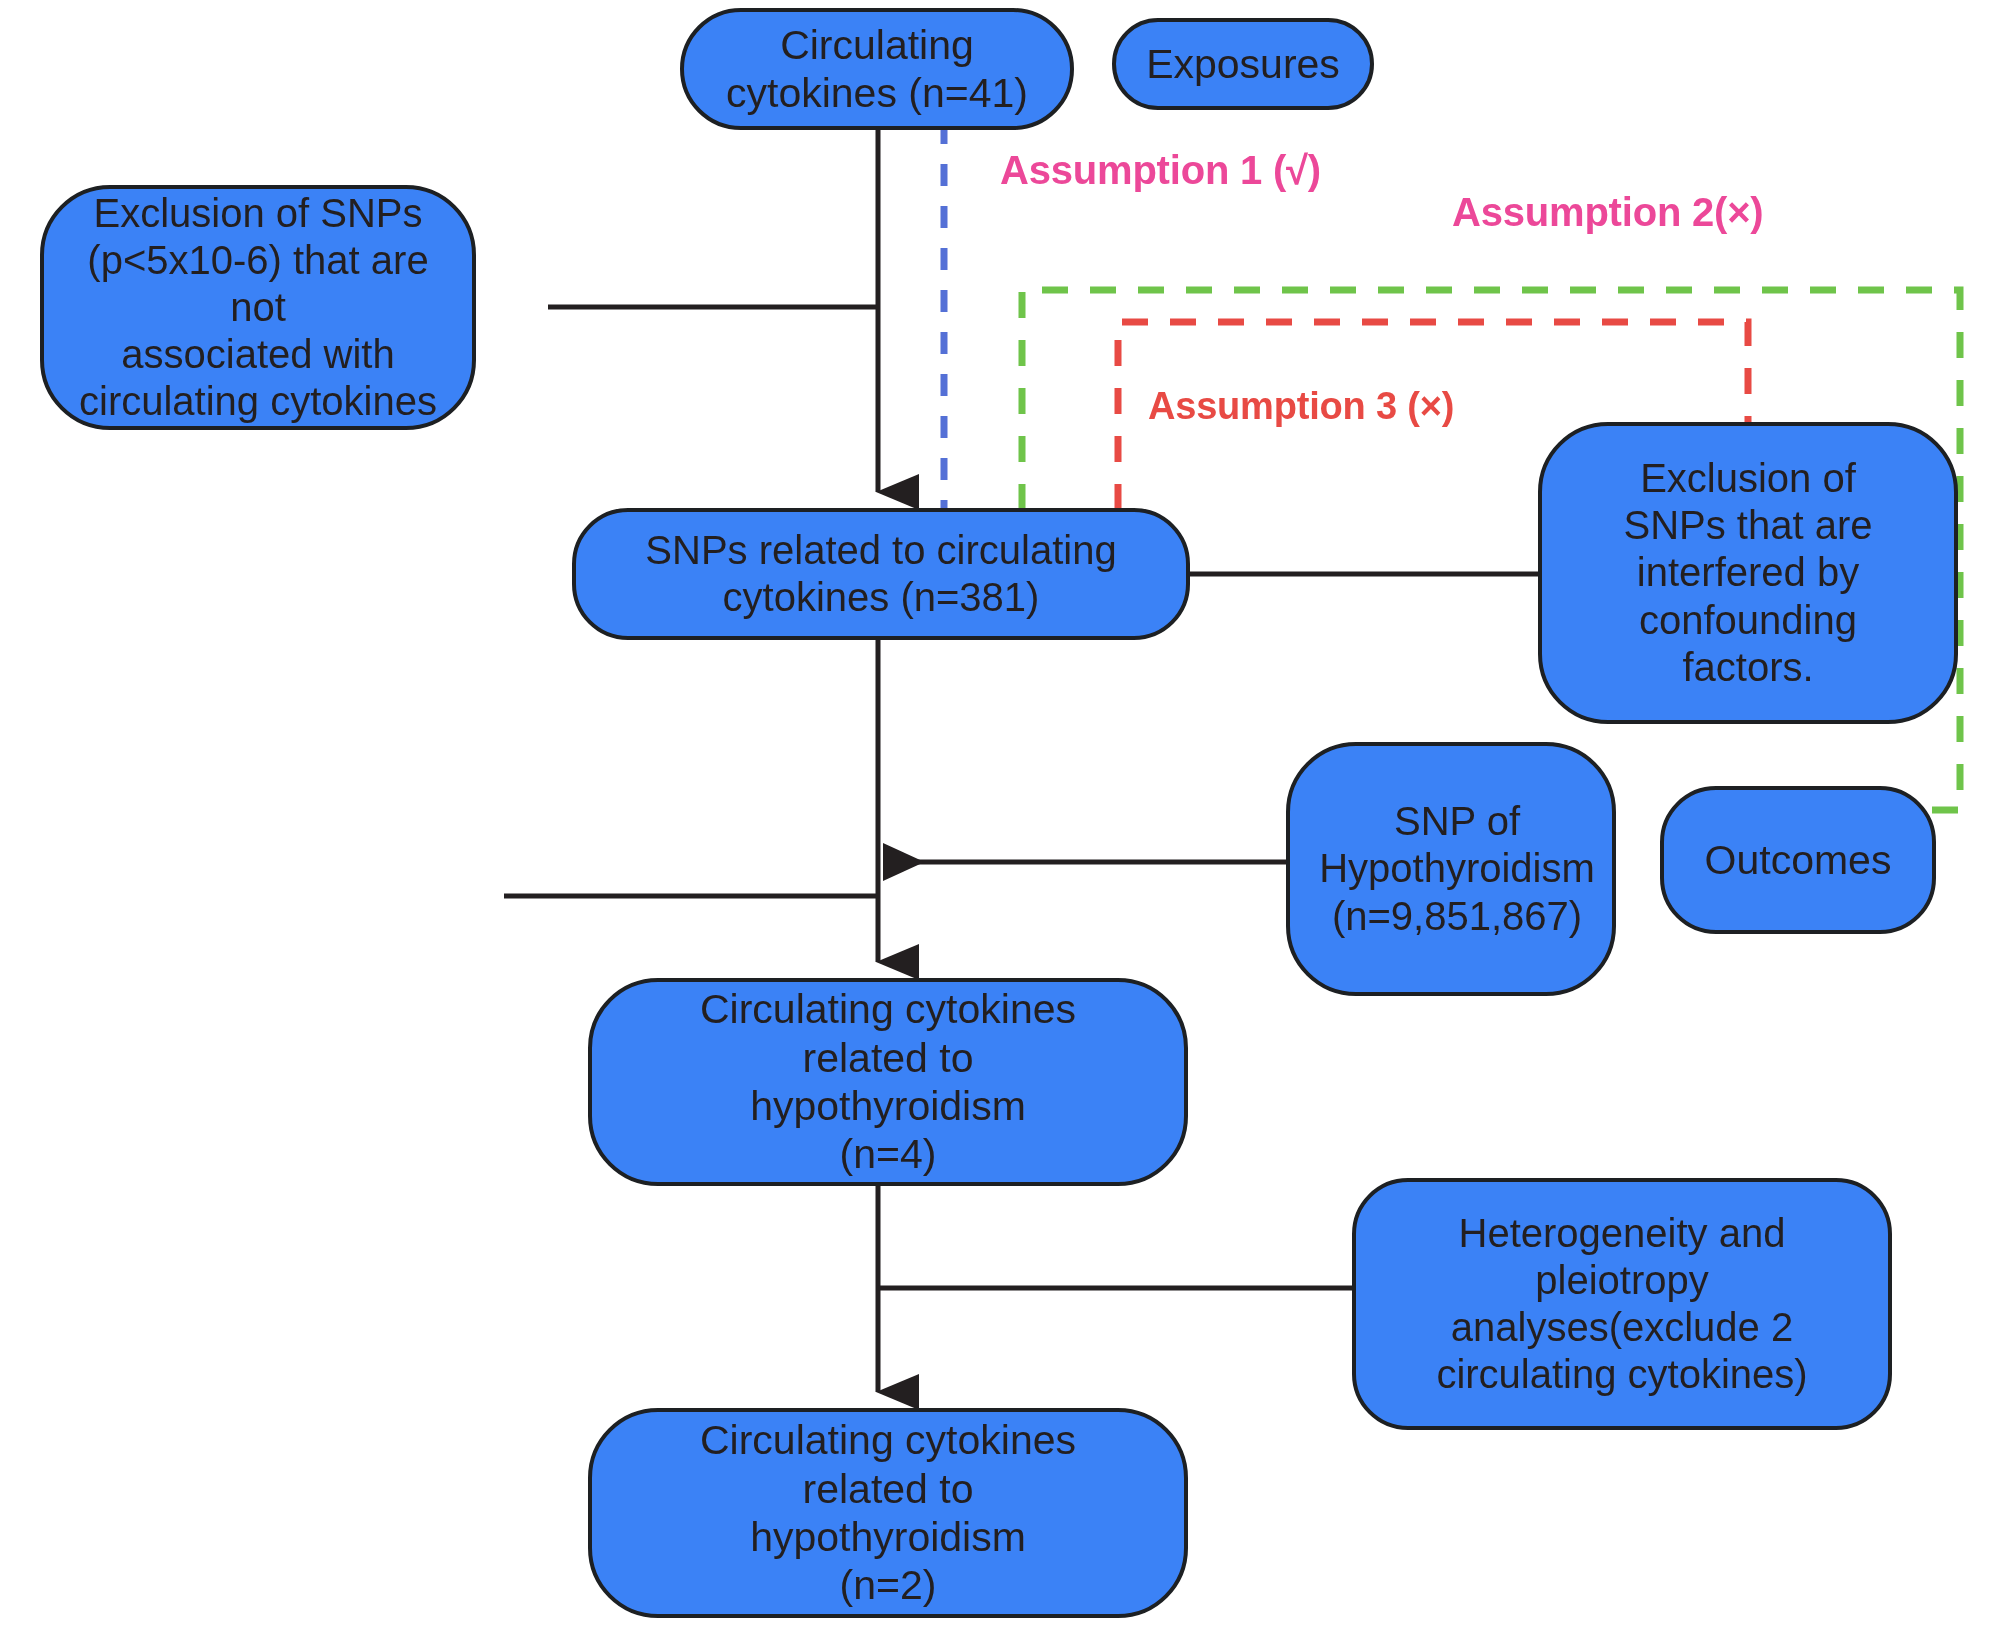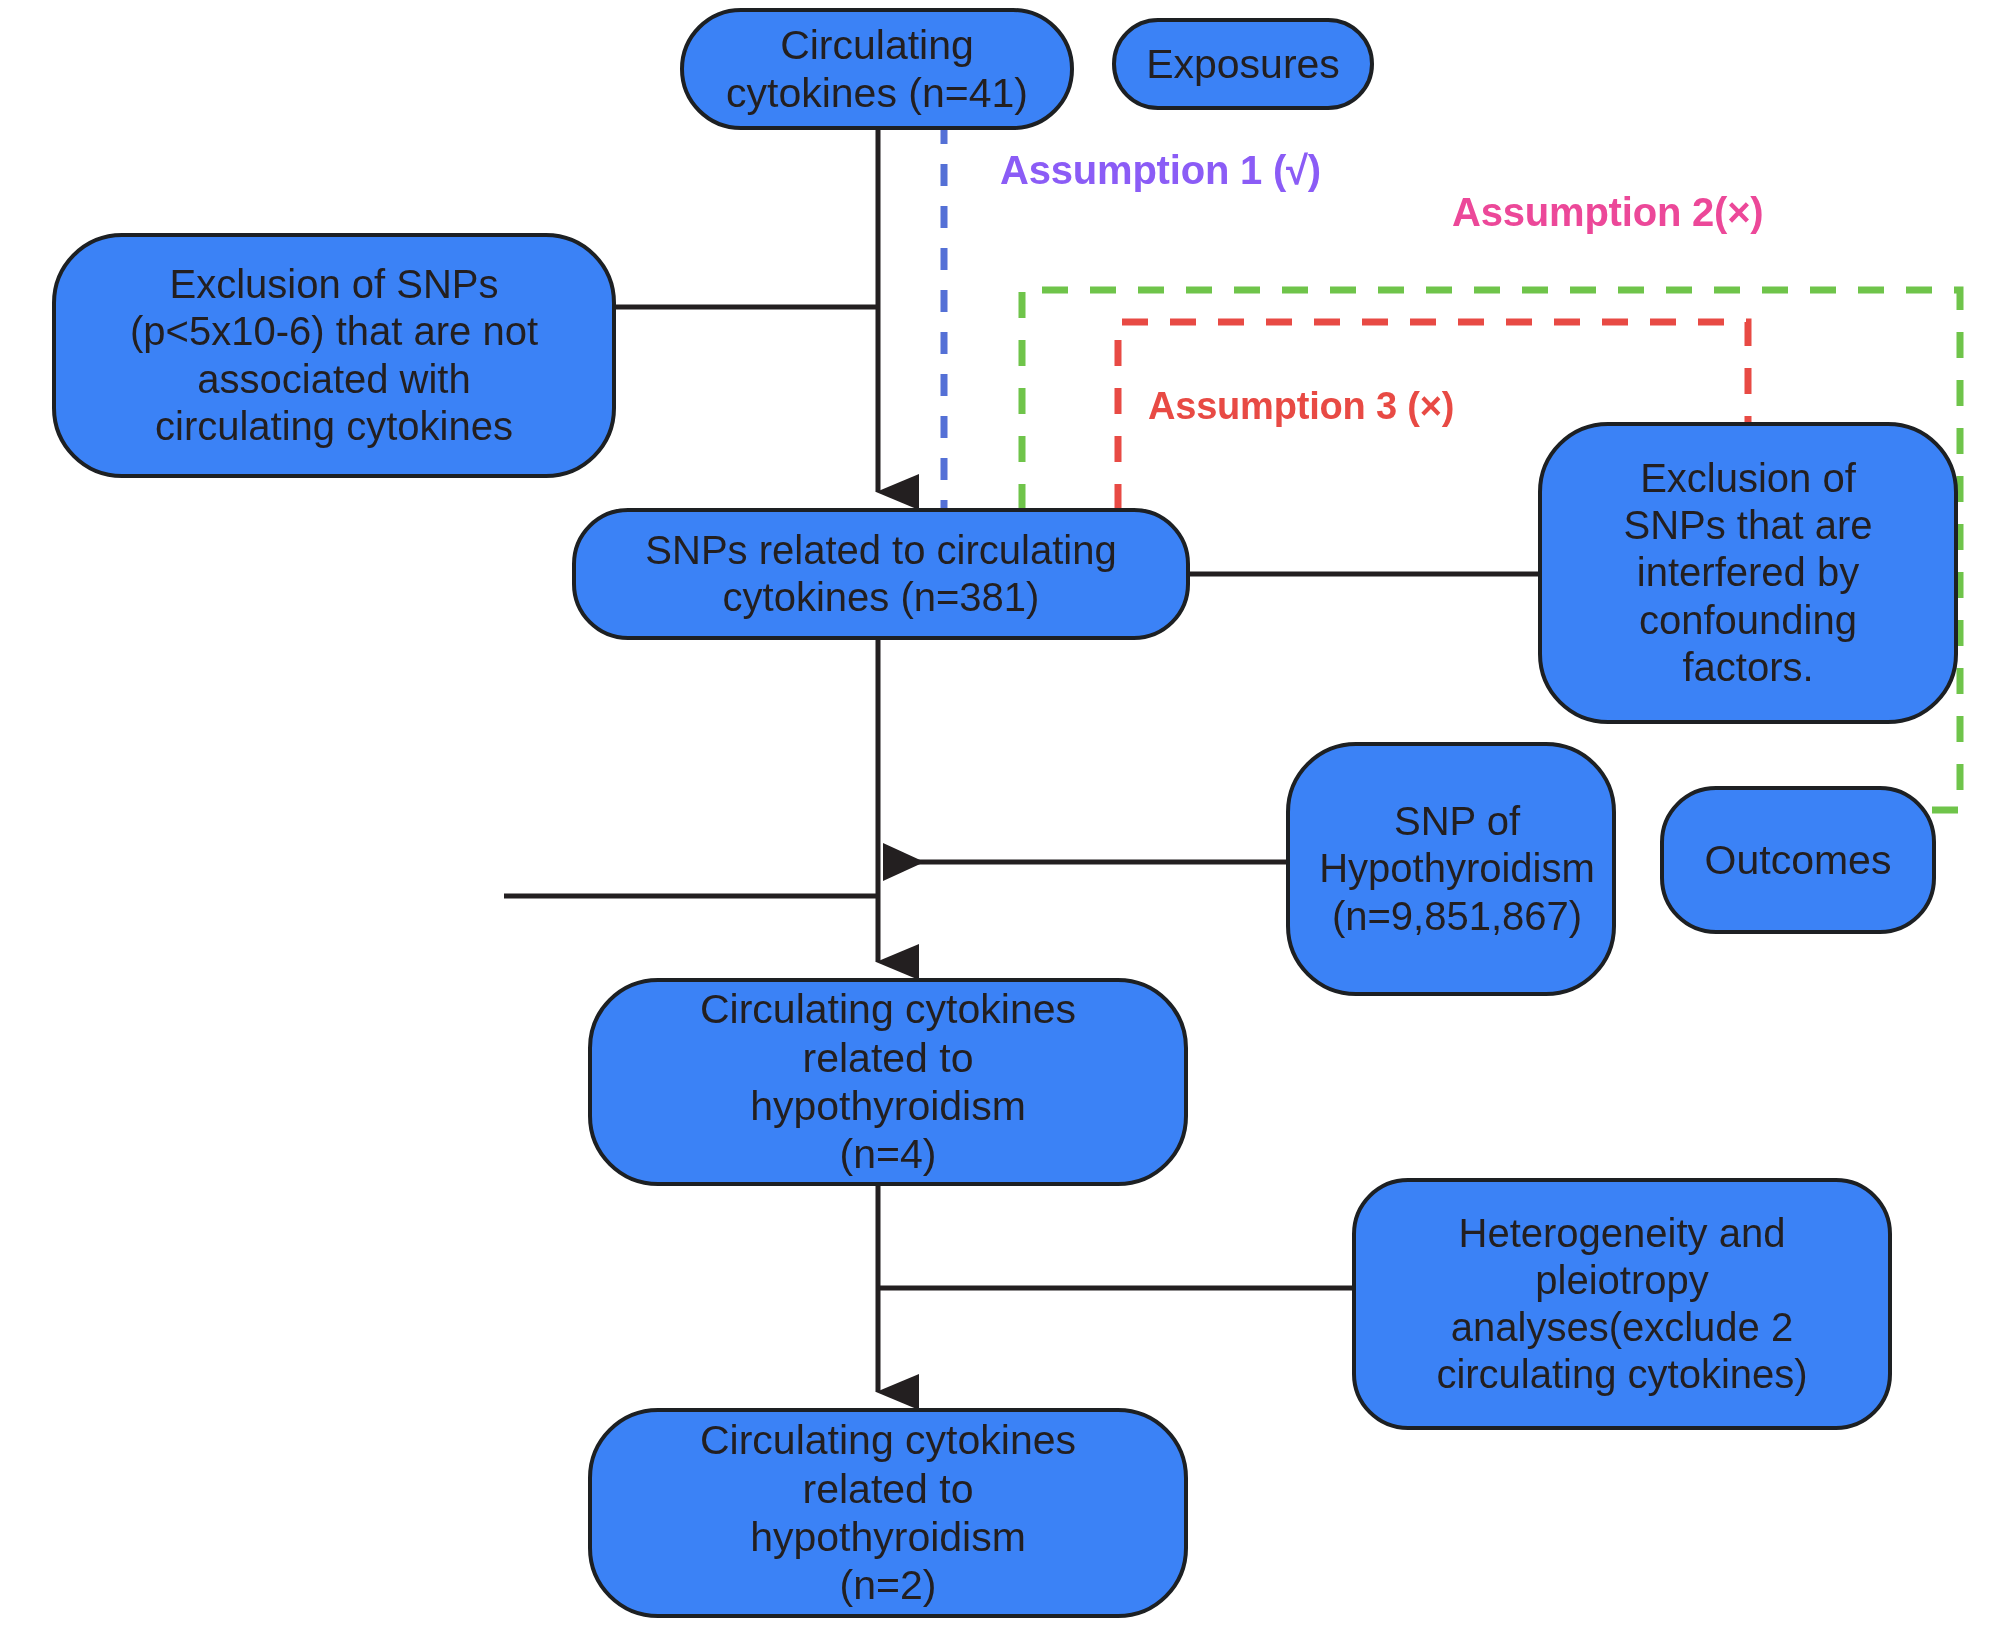--- a/index.html
+++ b/index.html
@@ -30,31 +30,31 @@
     position:absolute;
     font-weight:bold;
     white-space:nowrap;
     z-index:4;
     letter-spacing:-0.2px;
   }
 
   
   #node-exposures       {left:1112px;top:18px;   width:262px;height:92px;  font-size:41px;}
   #node-cytokines       {left:680px; top:8px;    width:394px;height:122px; font-size:41px;}
-  #node-exclusion-snps  {left:52px;  top:185px;  width:564px;height:245px; font-size:40px;margin-top:48px;}
+  #node-exclusion-snps  {left:40px;  top:185px;  width:436px;height:245px; font-size:40px;}
   #node-snps-related    {left:572px; top:508px;  width:618px;height:132px; font-size:40px;}
   #node-exclusion-conf  {left:1538px;top:422px;  width:420px;height:302px; font-size:40px;}
   #node-snp-hypo        {left:1286px;top:742px;  width:330px;height:254px; font-size:40px;padding-left:12px;}
   #node-outcomes        {left:1660px;top:786px;  width:276px;height:148px; font-size:41px;}
   #node-mr-analysis     {left:10px;  top:820px;  width:494px;height:148px; font-size:40px;}
   #node-cyt-hypo-4      {left:588px; top:978px;  width:600px;height:208px; font-size:41px;}
   #node-hetero          {left:1352px;top:1178px; width:540px;height:252px; font-size:40px;}
   #node-cyt-hypo-2      {left:588px; top:1408px; width:600px;height:210px; font-size:41px;}
 
-  #assump-1{left:1000px;top:148px;font-size:40px;color:#8b5cf6;}
+  #assump-1{left:1000px;top:148px;font-size:40px;color:#ec4899;}
   #assump-2{left:1452px;top:190px;font-size:40px;color:#ec4899;}
   #assump-3{left:1148px;top:385px;font-size:38px;color:#e84a44;}
 </style>
 </head>
 <body>
 
 <div id="stage">
 
   <svg id="edges" viewBox="0 0 2000 1629" xmlns="http://www.w3.org/2000/svg">
     <defs>

